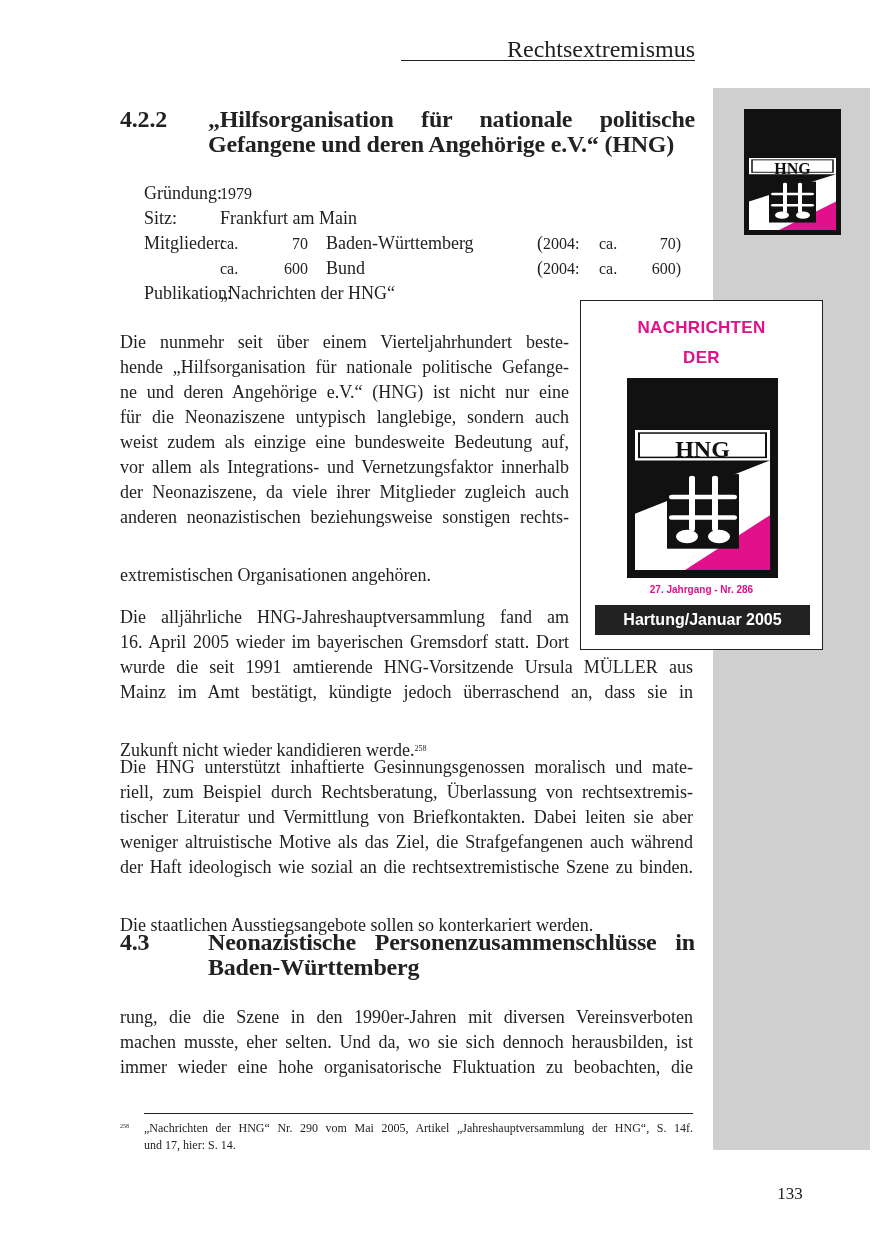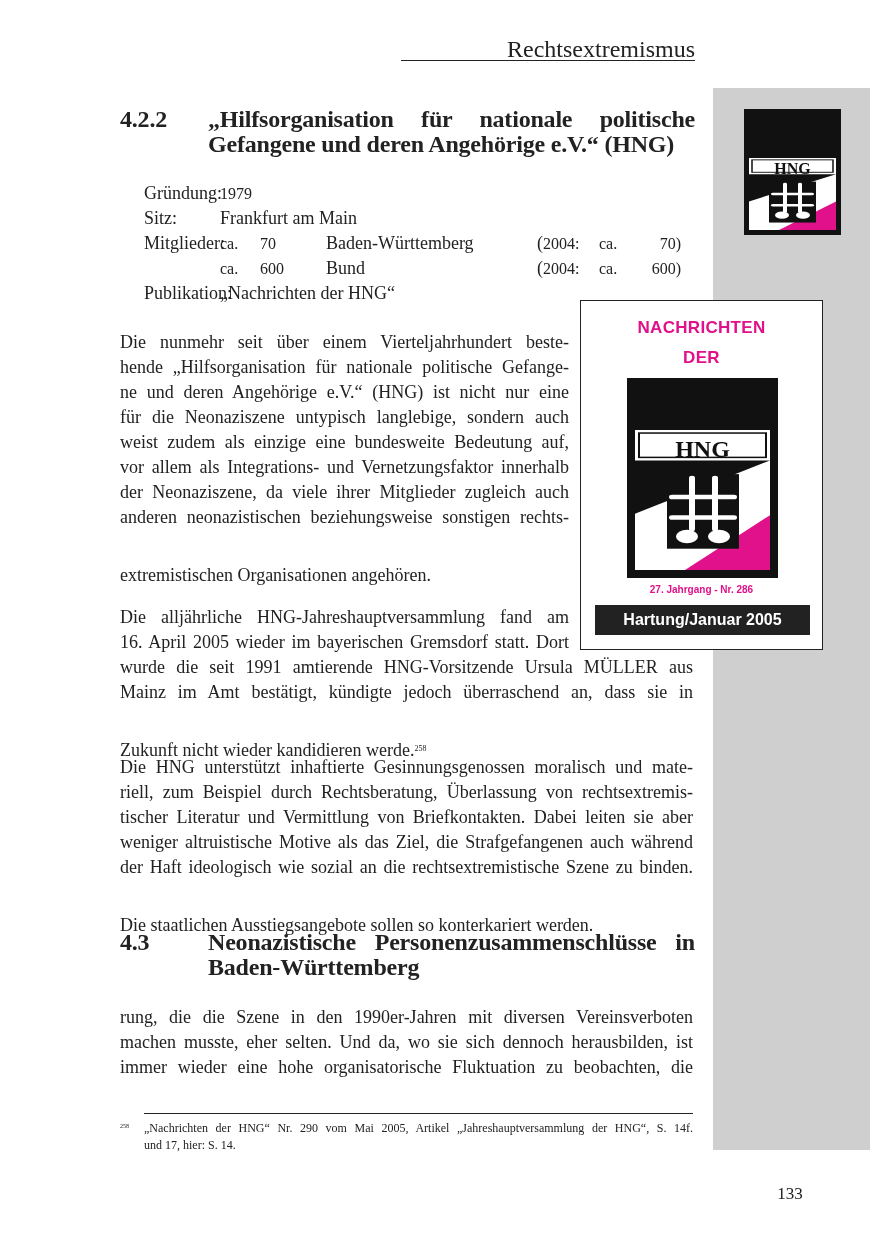--- a/index.html
+++ b/index.html
@@ -17,21 +17,21 @@
   .h-422 { top: 107px; width: 575px; height: 52px; }
   .h-422 .title { width: 487px; }
   .h-43 { top: 930px; width: 575px; height: 52px; }
   .h-43 .title { width: 487px; text-align-last: auto; }
 
   .facts { position: absolute; left: 120px; top: 181px; font-size: 18px; line-height: 25px; }
   .facts .row { position: relative; height: 25px; white-space: nowrap; }
   .facts .lbl { position: absolute; left: 0; margin-left: 24px; }
   .facts .val { position: absolute; left: 100px; }
   .facts .ca { position: absolute; left: 100px; }
-  .facts .num { position: absolute; left: 140px; width: 48px; text-align: left; }
+  .facts .num { position: absolute; left: 140px; width: 48px; text-align: right; }
   .facts .region { position: absolute; left: 206px; }
   .facts .prev { position: absolute; left: 417px; width: 150px; }
   .facts .prev .open { position: absolute; left: 0; }
   .facts .prev .yr { position: absolute; left: 6px; }
   .facts .prev .pca { position: absolute; left: 62px; }
   .facts .prev .pnum { position: absolute; left: 90px; width: 54px; text-align: right; }
   .facts .small { font-size: 16px; }
 
   .para { position: absolute; left: 120px; font-size: 18px; line-height: 25px; text-align: justify; margin: 0; hyphens: manual; }
   .para .line { display: block; text-align: justify; text-align-last: justify; white-space: nowrap; height: 25px; }

